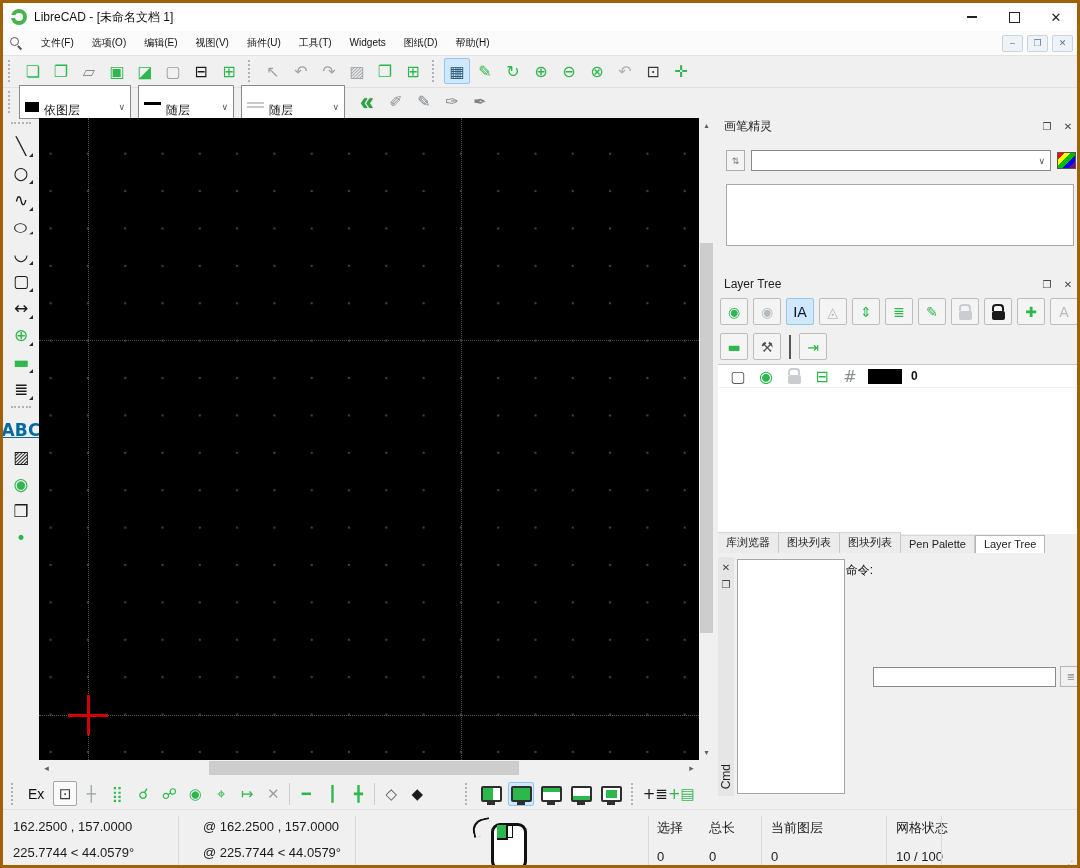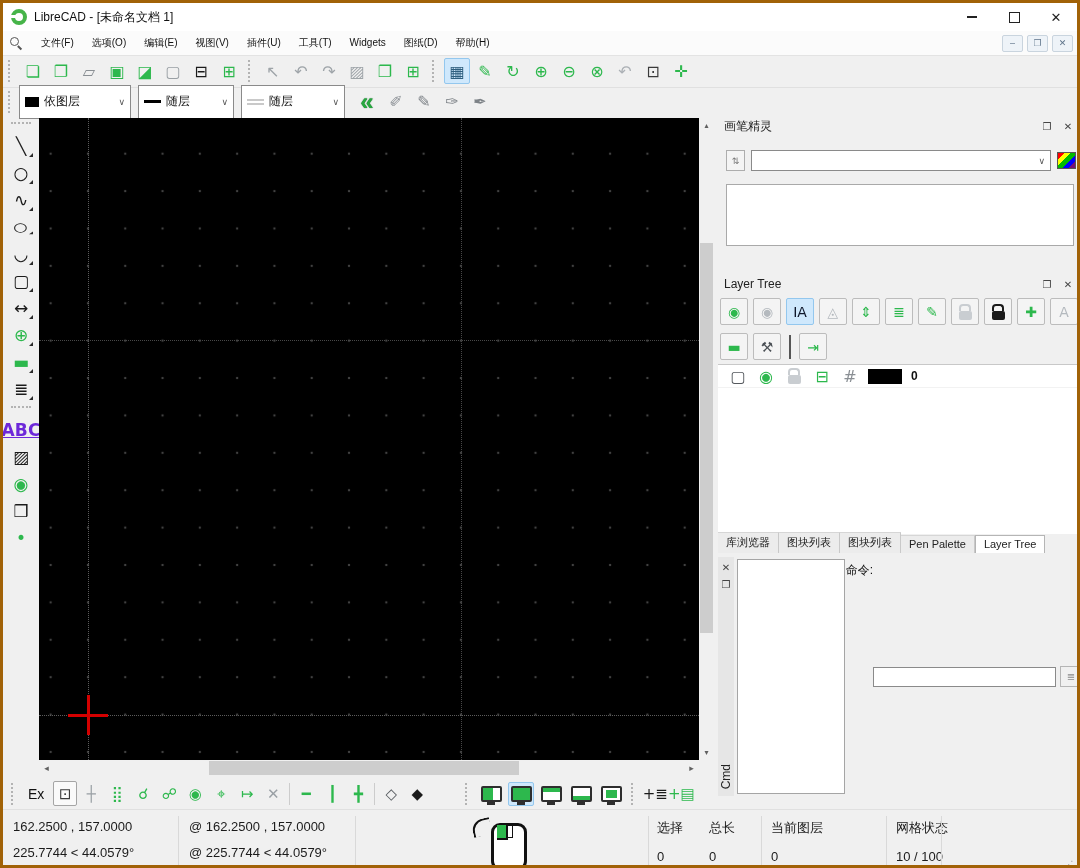--- a/index.html
+++ b/index.html
@@ -31,21 +31,21 @@
   .tbtn{position:relative;width:26px;height:26px;display:inline-flex;align-items:center;justify-content:center;font-size:16px;font-family:"DejaVu Sans",sans-serif;margin:0 1px;border-radius:2px;flex:none;box-sizing:border-box;}
   .tbtn.sel{background:#cfe8fc;border:1px solid #93c7ee;}
   .tbtn.fr{border:1px solid #a5a5a5;background:#fafafa;}
   .tbtn.dis{opacity:.95;}
   .dd::after{content:"";position:absolute;right:2px;bottom:2px;border-left:4px solid transparent;border-bottom:4px solid #2a2a2a;}
   .ell{transform:scaleY(.68);}
   .txt3{font-size:8px;font-weight:700;letter-spacing:.2px;}
   .lockicon{flex-direction:column;}
   .lockicon::before{content:"";width:8px;height:5px;border:2px solid currentColor;border-bottom:none;border-radius:4px 4px 0 0;}
   .lockicon::after{content:"";width:13px;height:9px;background:currentColor;border-radius:2px;}
-  .combo{display:flex;align-items:center;background:#fff;border:1px solid #8a8a8a;height:21px;padding:16px 5px;margin-right:7px;font-size:12px;gap:5px;box-sizing:border-box;color:#111;}
+  .combo{display:flex;background:#fff;border:1px solid #8a8a8a;height:21px;padding:16px 5px;margin-right:7px;font-size:12px;gap:5px;box-sizing:border-box;color:#111;}
   .combo .chev{margin-left:auto;color:#555;font-size:9px;}
   .sw{width:14px;height:10px;background:#000;flex:none;}
   .wline{width:17px;height:3px;background:#000;flex:none;}
   .ltline{width:17px;height:6px;border-top:2px solid #c9c9c9;border-bottom:2px solid #c9c9c9;box-sizing:border-box;flex:none;}
   #back-btn{font-size:24px;font-weight:700;color:#27a83f;width:30px;height:26px;display:flex;align-items:center;justify-content:center;text-shadow:0 0 1px #0a5a20;}
   
   #lefttools{position:absolute;left:0;top:115px;width:36px;height:660px;display:flex;flex-direction:column;align-items:center;}
   #lefttools .tbtn{width:27px;height:27px;font-size:17px;margin:0;}
   
   #canvas{position:absolute;left:36px;top:115px;width:660px;height:642px;background-color:#000;background-image:radial-gradient(circle,#414141 1px,transparent 1.6px);background-size:37.3px 37.4px;background-position:-7px 17px;overflow:hidden;}
@@ -231,21 +231,21 @@
         <span class="tbtn dd ell" style="color: rgb(27, 27, 27);">○</span>
         <span class="tbtn dd" style="color: rgb(27, 27, 27);">◡</span>
         <span class="tbtn dd" style="color: rgb(27, 27, 27);">▢</span>
         <span class="tbtn dd" style="color: rgb(27, 27, 27);">↔</span>
         <span class="tbtn dd" style="color: rgb(45, 184, 77);">⊕</span>
         <span class="tbtn dd" style="color: rgb(45, 184, 77);">▬</span>
         <span class="tbtn dd" style="color: rgb(27, 27, 27);">≣</span>
       </span>
     <div class="hgrip"></div>
     <span class="strip" style="flex-direction:column">
-        <span class="tbtn txt3" style="color: #6d28d9; text-decoration: underline;">ABC</span>
+        <span class="tbtn txt3" style="color: #0369a1; text-decoration: underline;">ABC</span>
         <span class="tbtn" style="color: rgb(27, 27, 27);">▨</span>
         <span class="tbtn" style="color: rgb(45, 184, 77);">◉</span>
         <span class="tbtn" style="color: rgb(27, 27, 27);">❒</span>
         <span class="tbtn" style="color: rgb(45, 184, 77);">•</span>
       </span>
   </div>
 
   <div id="canvas">
     <div class="vdot axis" style="left:49px"></div>
     <div class="vdot" style="left:422px"></div>
@@ -410,21 +410,21 @@
         <span class="tbtn" style="color: rgb(45, 184, 77);">+▤</span>
       </span>
   </div>
 
   <div id="statusbar">
     <div class="sbblock" style="left:10px">
       <span>162.2500 , 157.0000</span>
       <span>225.7744 &lt; 44.0579°</span>
     </div>
     <div class="sbsep" style="left:175px"></div>
-    <div class="sbblock" style="left:186px">
+    <div class="sbblock" style="left:200px">
       <span>@  162.2500 , 157.0000</span>
       <span>@  225.7744 &lt; 44.0579°</span>
     </div>
     <div class="sbsep" style="left:352px"></div>
     <span class="cable"></span>
     <div class="mouse">
       <span class="btnl"></span>
         <span class="btnm"></span>
     </div>
     <div class="sbsep" style="left:645px"></div>

